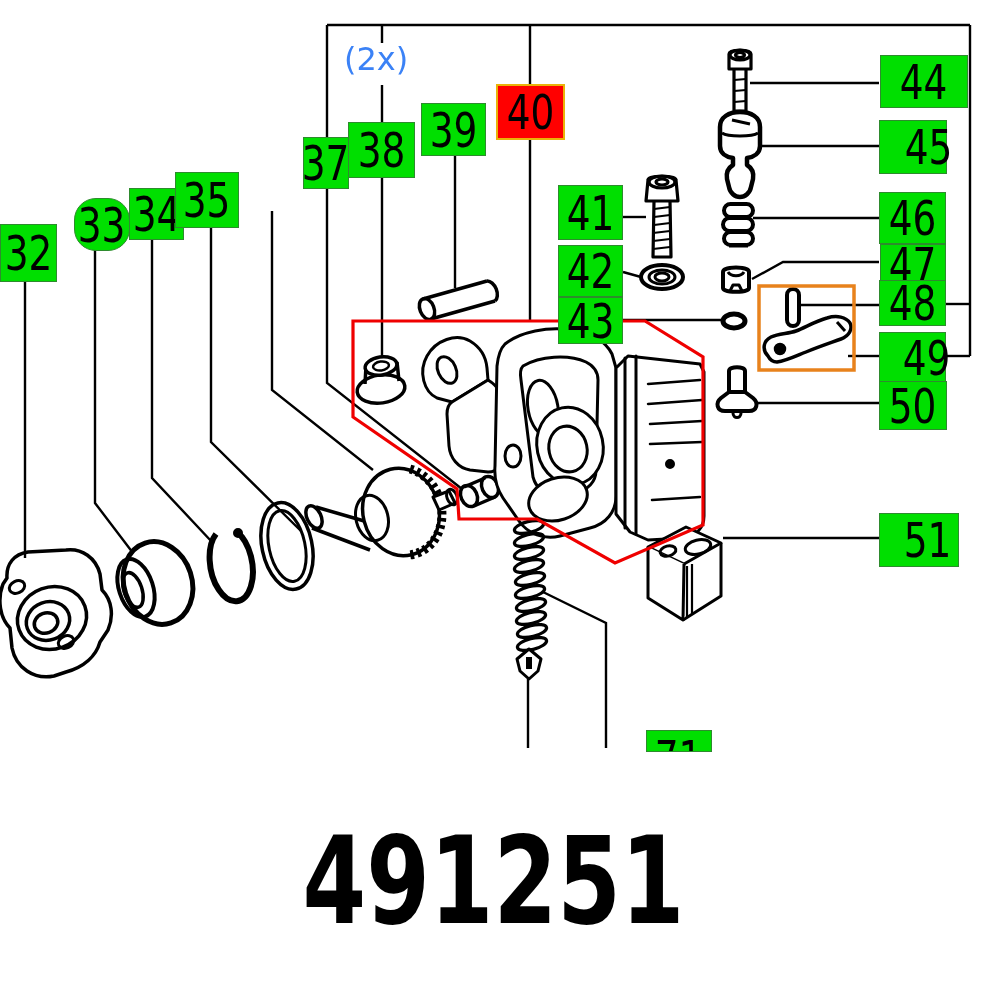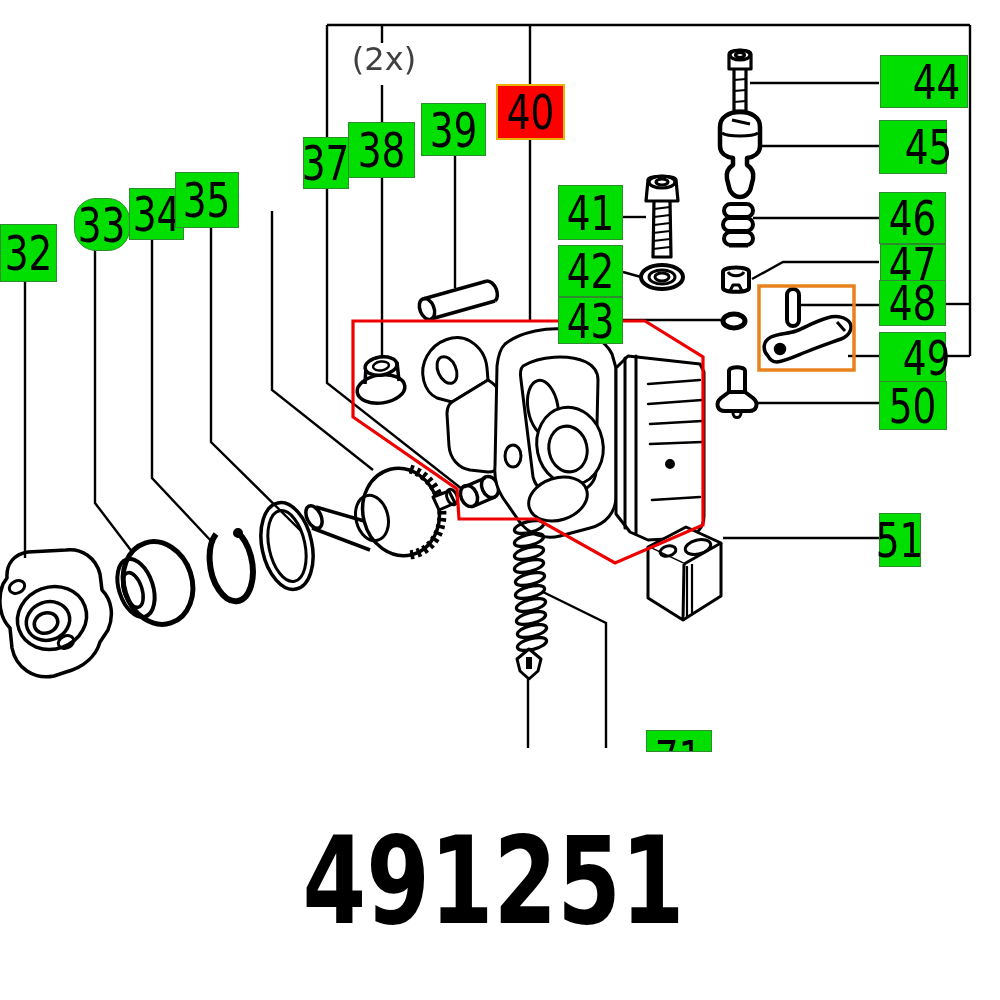--- a/index.html
+++ b/index.html
@@ -18,31 +18,31 @@
   .l34{left:129px;top:188px;width:55px;height:52px;}
   .l35{left:175px;top:172px;width:64px;height:56px;}
   .l36{left:239px;top:148px;width:67px;height:63px;}
   .l37{left:303px;top:137px;width:46px;height:52px;}
   .l38{left:348px;top:122px;width:67px;height:56px;}
   .l39{left:421px;top:103px;width:65px;height:53px;}
   .l40{left:496px;top:84px;width:69px;height:56px;}
   .l41{left:558px;top:185px;width:65px;height:55px;}
   .l42{left:558px;top:245px;width:65px;height:52px;}
   .l43{left:558px;top:297px;width:65px;height:47px;}
-  .l44{left:880px;top:55px;width:88px;height:53px;justify-content:flex-end;}
+  .l44{left:880px;top:55px;width:88px;height:53px;}
   .l45{left:879px;top:120px;width:68px;height:54px;padding-left:32px;}
   .l46{left:879px;top:192px;width:67px;height:52px;}
   .l47{left:880px;top:244px;width:66px;height:41px;}
   .l48{left:879px;top:280px;width:67px;height:46px;}
   .l49{left:879px;top:332px;width:67px;height:52px;padding-left:28px;}
   .l50{left:879px;top:381px;width:68px;height:49px;}
-  .l51{left:879px;top:513px;width:42px;height:54px;}
+  .l51{left:879px;top:513px;width:80px;height:54px;justify-content:flex-end;}
   .l71{left:646px;top:730px;width:66px;height:22px;}
   #qty-note{position:absolute;left:344px;top:40px;width:80px;height:42px;
-            font-size:32px;color:#404040;text-align:center;}
+            font-size:32px;color:#3b82f6;}
   #part-number{position:absolute;left:240px;top:820px;width:500px;height:130px;
                font-size:122px;font-weight:bold;color:#000;text-align:center;line-height:1.0;
                transform:scaleX(0.75);}
 </style>
 </head>
 <body>
 
 <div id="stage">
 
   <svg id="art" width="1000" height="1000" viewBox="0 0 1000 1000">

